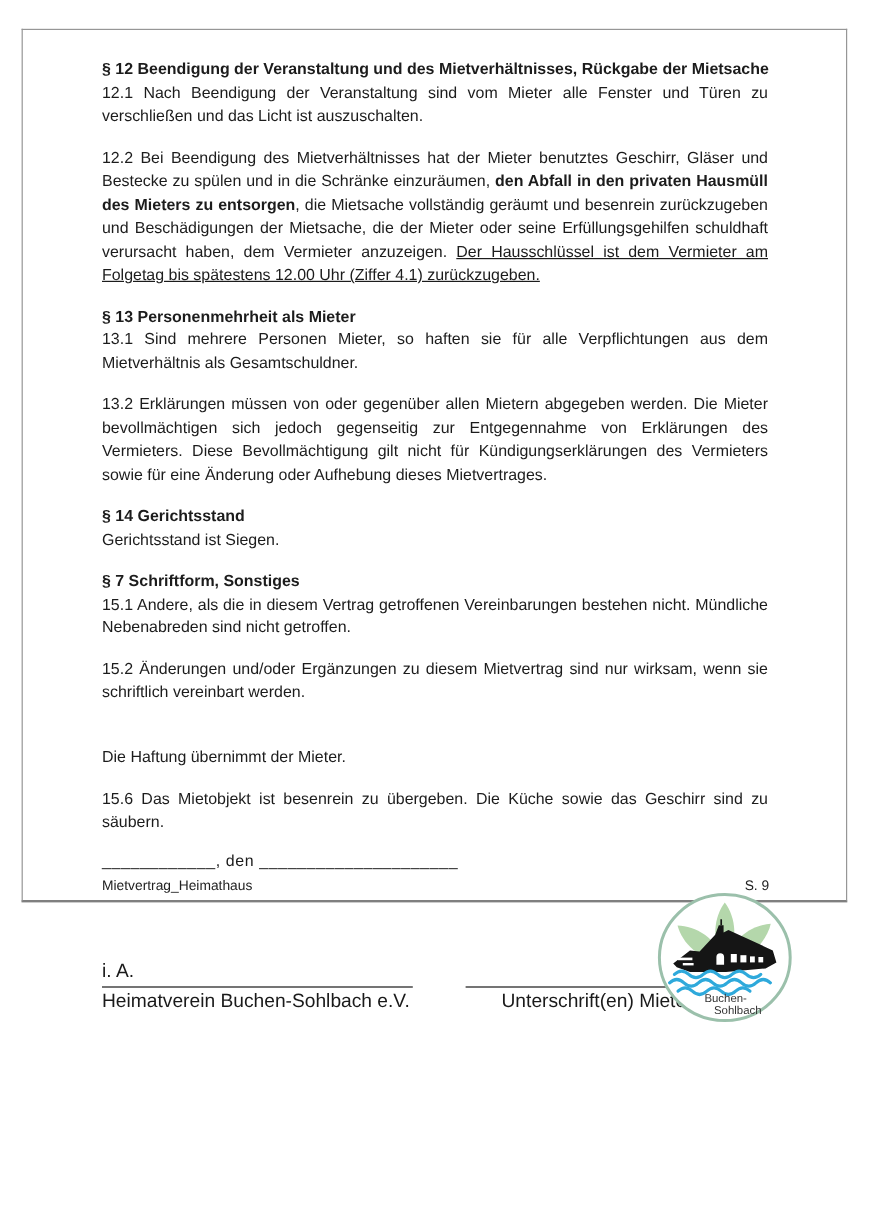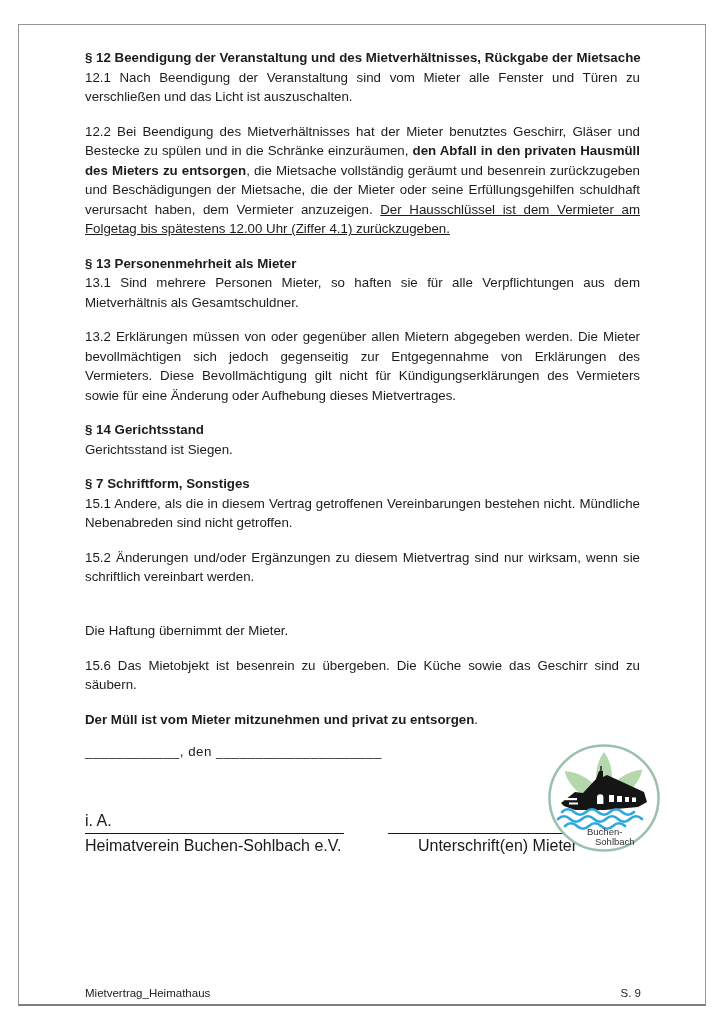--- a/index.html
+++ b/index.html
@@ -6,21 +6,21 @@
   body {
     width: 724px; height: 1024px;
     background: #ffffff;
     font-family: "Liberation Sans", sans-serif;
     position: relative;
     color: #1a1a1a;
   }
   .page {
     position: absolute;
     left: 18px; top: 24px;
-    width: 688px; height: 982px;
+    width: 688px; height: 728px;
     box-sizing: border-box;
     border: 1px solid #969696;
     border-bottom: 2px solid #7f7f7f;
     background: #ffffff;
     padding: 23px 65px 0 66px;
   }
   .doc {
     font-size: 13.3px;
     line-height: 19.5px;
     color: #1c1c1c;
@@ -28,21 +28,21 @@
   .block { margin: 15px 0 0; text-align: justify; }
   .block:first-child { margin-top: 0; }
   .heading { font-weight: bold; text-align: left; white-space: nowrap; margin-top: 15px; }
   .heading + .block { margin-top: 0; }
   [data-name="block-date-line"] { margin-top: 13px; text-align: left; letter-spacing: 0.5px; }
   [data-name="block-para-mull"] { text-align: left; }
 
   .sig-row {
     display: flex;
     align-items: flex-end;
-    margin-top: 50px;
+    margin-top: 74px;
     text-align: left;
   }
   .sig-left { width: 259px; }
   .sig-gap  { width: 44px; }
   .sig-right{ width: 219px; }
   .sig-line {
     border-bottom: 1.3px solid #1a1a1a;
     min-height: 20px;
     padding-bottom: 1px;
   }
@@ -80,21 +80,20 @@
       <div class="block heading" data-name="heading-13"><span>§ 13 Personenmehrheit als Mieter</span></div>
       <div class="block para" data-name="para-13-1"><span>13.1 Sind mehrere Personen Mieter, so haften sie für alle Verpflichtungen aus dem Mietverhältnis als Gesamtschuldner.</span></div>
       <div class="block para" data-name="para-13-2"><span>13.2 Erklärungen müssen von oder gegenüber allen Mietern abgegeben werden. Die Mieter bevollmächtigen sich jedoch gegenseitig zur Entgegennahme von Erklärungen des Vermieters. Diese Bevollmächtigung gilt nicht für Kündigungserklärungen des Vermieters sowie für eine Änderung oder Aufhebung dieses Mietvertrages.</span></div>
       <div class="block heading" data-name="heading-14"><span>§ 14 Gerichtsstand</span></div>
       <div class="block para" data-name="para-14"><span>Gerichtsstand ist Siegen.</span></div>
       <div class="block heading" data-name="heading-15"><span>§ 7 Schriftform, Sonstiges</span></div>
       <div class="block para" data-name="para-15-1"><span>15.1 Andere, als die in diesem Vertrag getroffenen Vereinbarungen bestehen nicht. Mündliche Nebenabreden sind nicht getroffen.</span></div>
       <div class="block para" data-name="para-15-2"><span>15.2 Änderungen und/oder Ergänzungen zu diesem Mietvertrag sind nur wirksam, wenn sie schriftlich vereinbart werden.</span></div>
       <div class="block para" data-name="para-15-4"><br><span>Die Haftung übernimmt der Mieter.</span></div>
       <div class="block para" data-name="para-15-6"><span>15.6 Das Mietobjekt ist besenrein zu übergeben. Die Küche sowie das Geschirr sind zu säubern.</span></div>
-      <div class="block para" data-name="block-para-mull"><span style="font-weight: bold;">Der Müll ist vom Mieter mitzunehmen und privat zu entsorgen</span><span>.</span></div>
       <div class="block para" data-name="block-date-line"><span>____________, den _____________________</span></div>
     </div>
 
   <div class="sig-row" data-name="signature-area">
     <div class="sig-left" data-name="signature-landlord">
       <div class="sig-line" data-name="landlord-signature-line">
         <span data-name="ia-label">i. A.</span>
       </div>
       <div class="sig-label" data-name="landlord-label">Heimatverein Buchen-Sohlbach e.V.</div>
     </div>

